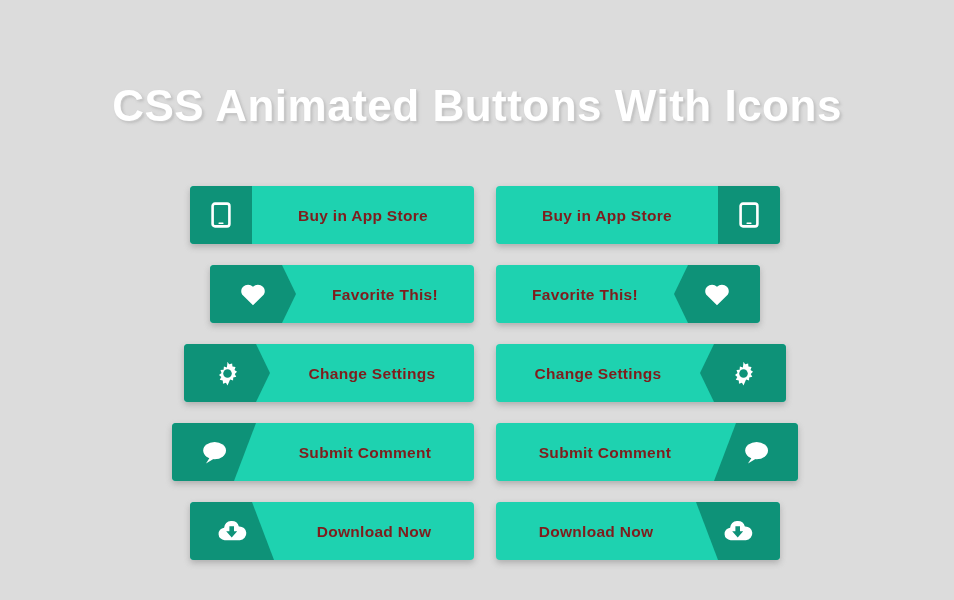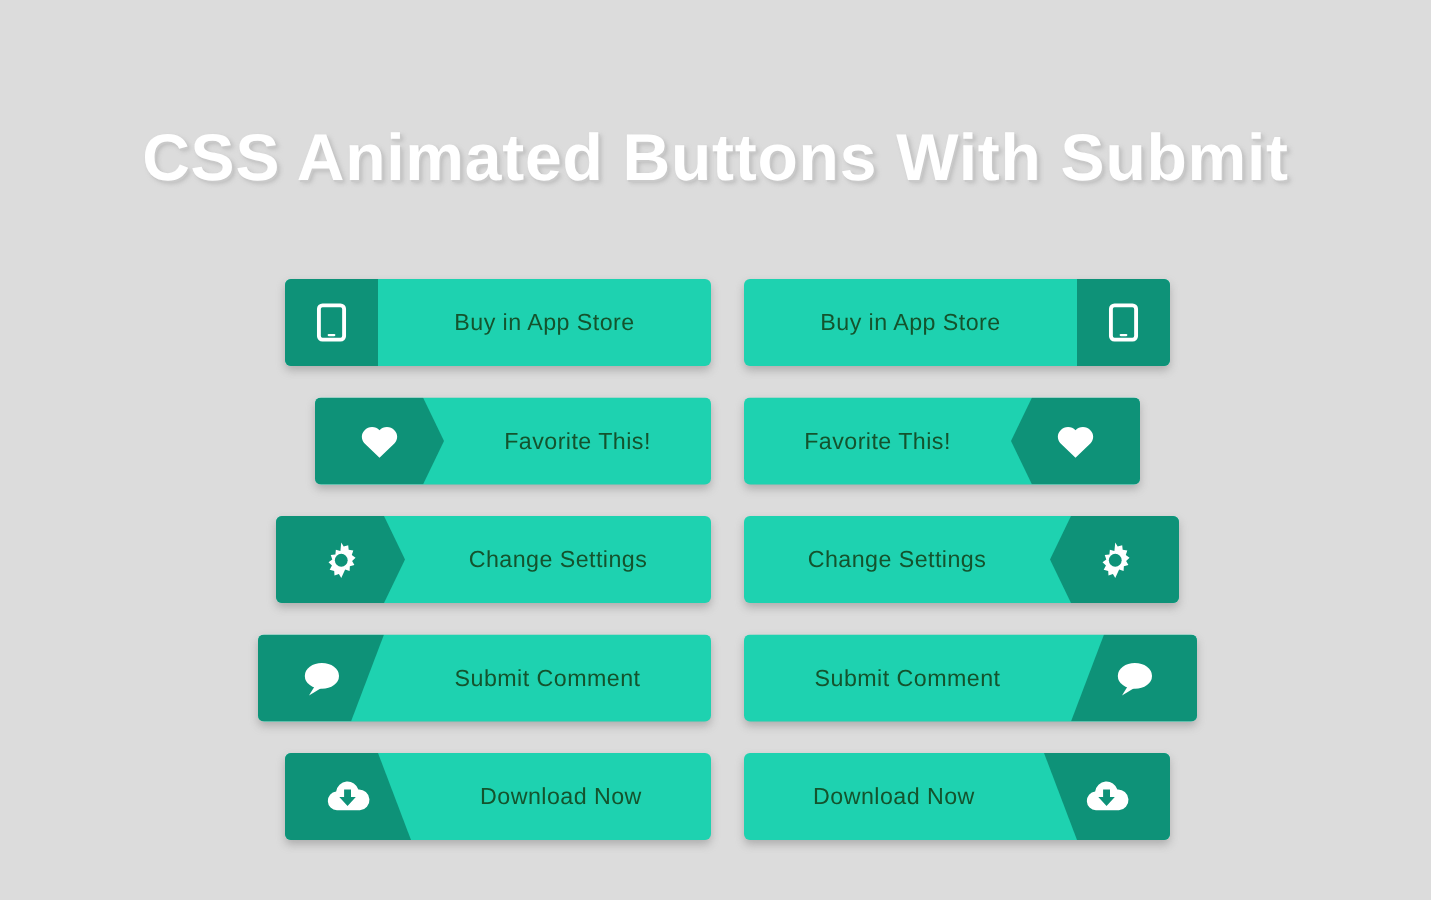--- a/index.html
+++ b/index.html
@@ -75,23 +75,23 @@
 
   
   .seg-label {
     position: absolute;
     top: 0;
     height: 60px;
     background: #1ed2b0;
     display: flex;
     align-items: center;
     justify-content: center;
-    color: #14532d;
+    color: #7f1d1d;
     font-size: 15.5px;
-    font-weight: normal;
+    font-weight: bold;
     letter-spacing: 0.3px;
     white-space: nowrap;
     z-index: 1;
   }
 
   
   .seg-icon {
     position: absolute;
     top: 0;
     height: 58px;
@@ -155,21 +155,21 @@
     width: 84px;
     clip-path: polygon(0 0, 100% 0, 100% 100%, 22px 100%);
   }
   .v-slantB.rt .seg-label { padding-right: 84px; }
 </style>
 </head>
 <body>
 
 <div class="page">
 
-  <h1 class="title">CSS Animated Buttons With Submit</h1>
+  <h1 class="title">CSS Animated Buttons With Icons</h1>
 
   <div class="grid">
 
     <div class="row">
       <button class="btn lt v-straight" style="left:190px;width:284px;">
         <span class="inner">
           <span class="seg-label">Buy in App Store</span>
           <span class="seg-icon">
             <svg width="20" height="26" viewBox="0 0 20 26" fill="none">
               <rect x="1.6" y="1.6" width="16.8" height="22.8" rx="2.4" stroke="#fff" stroke-width="2.6"></rect>

